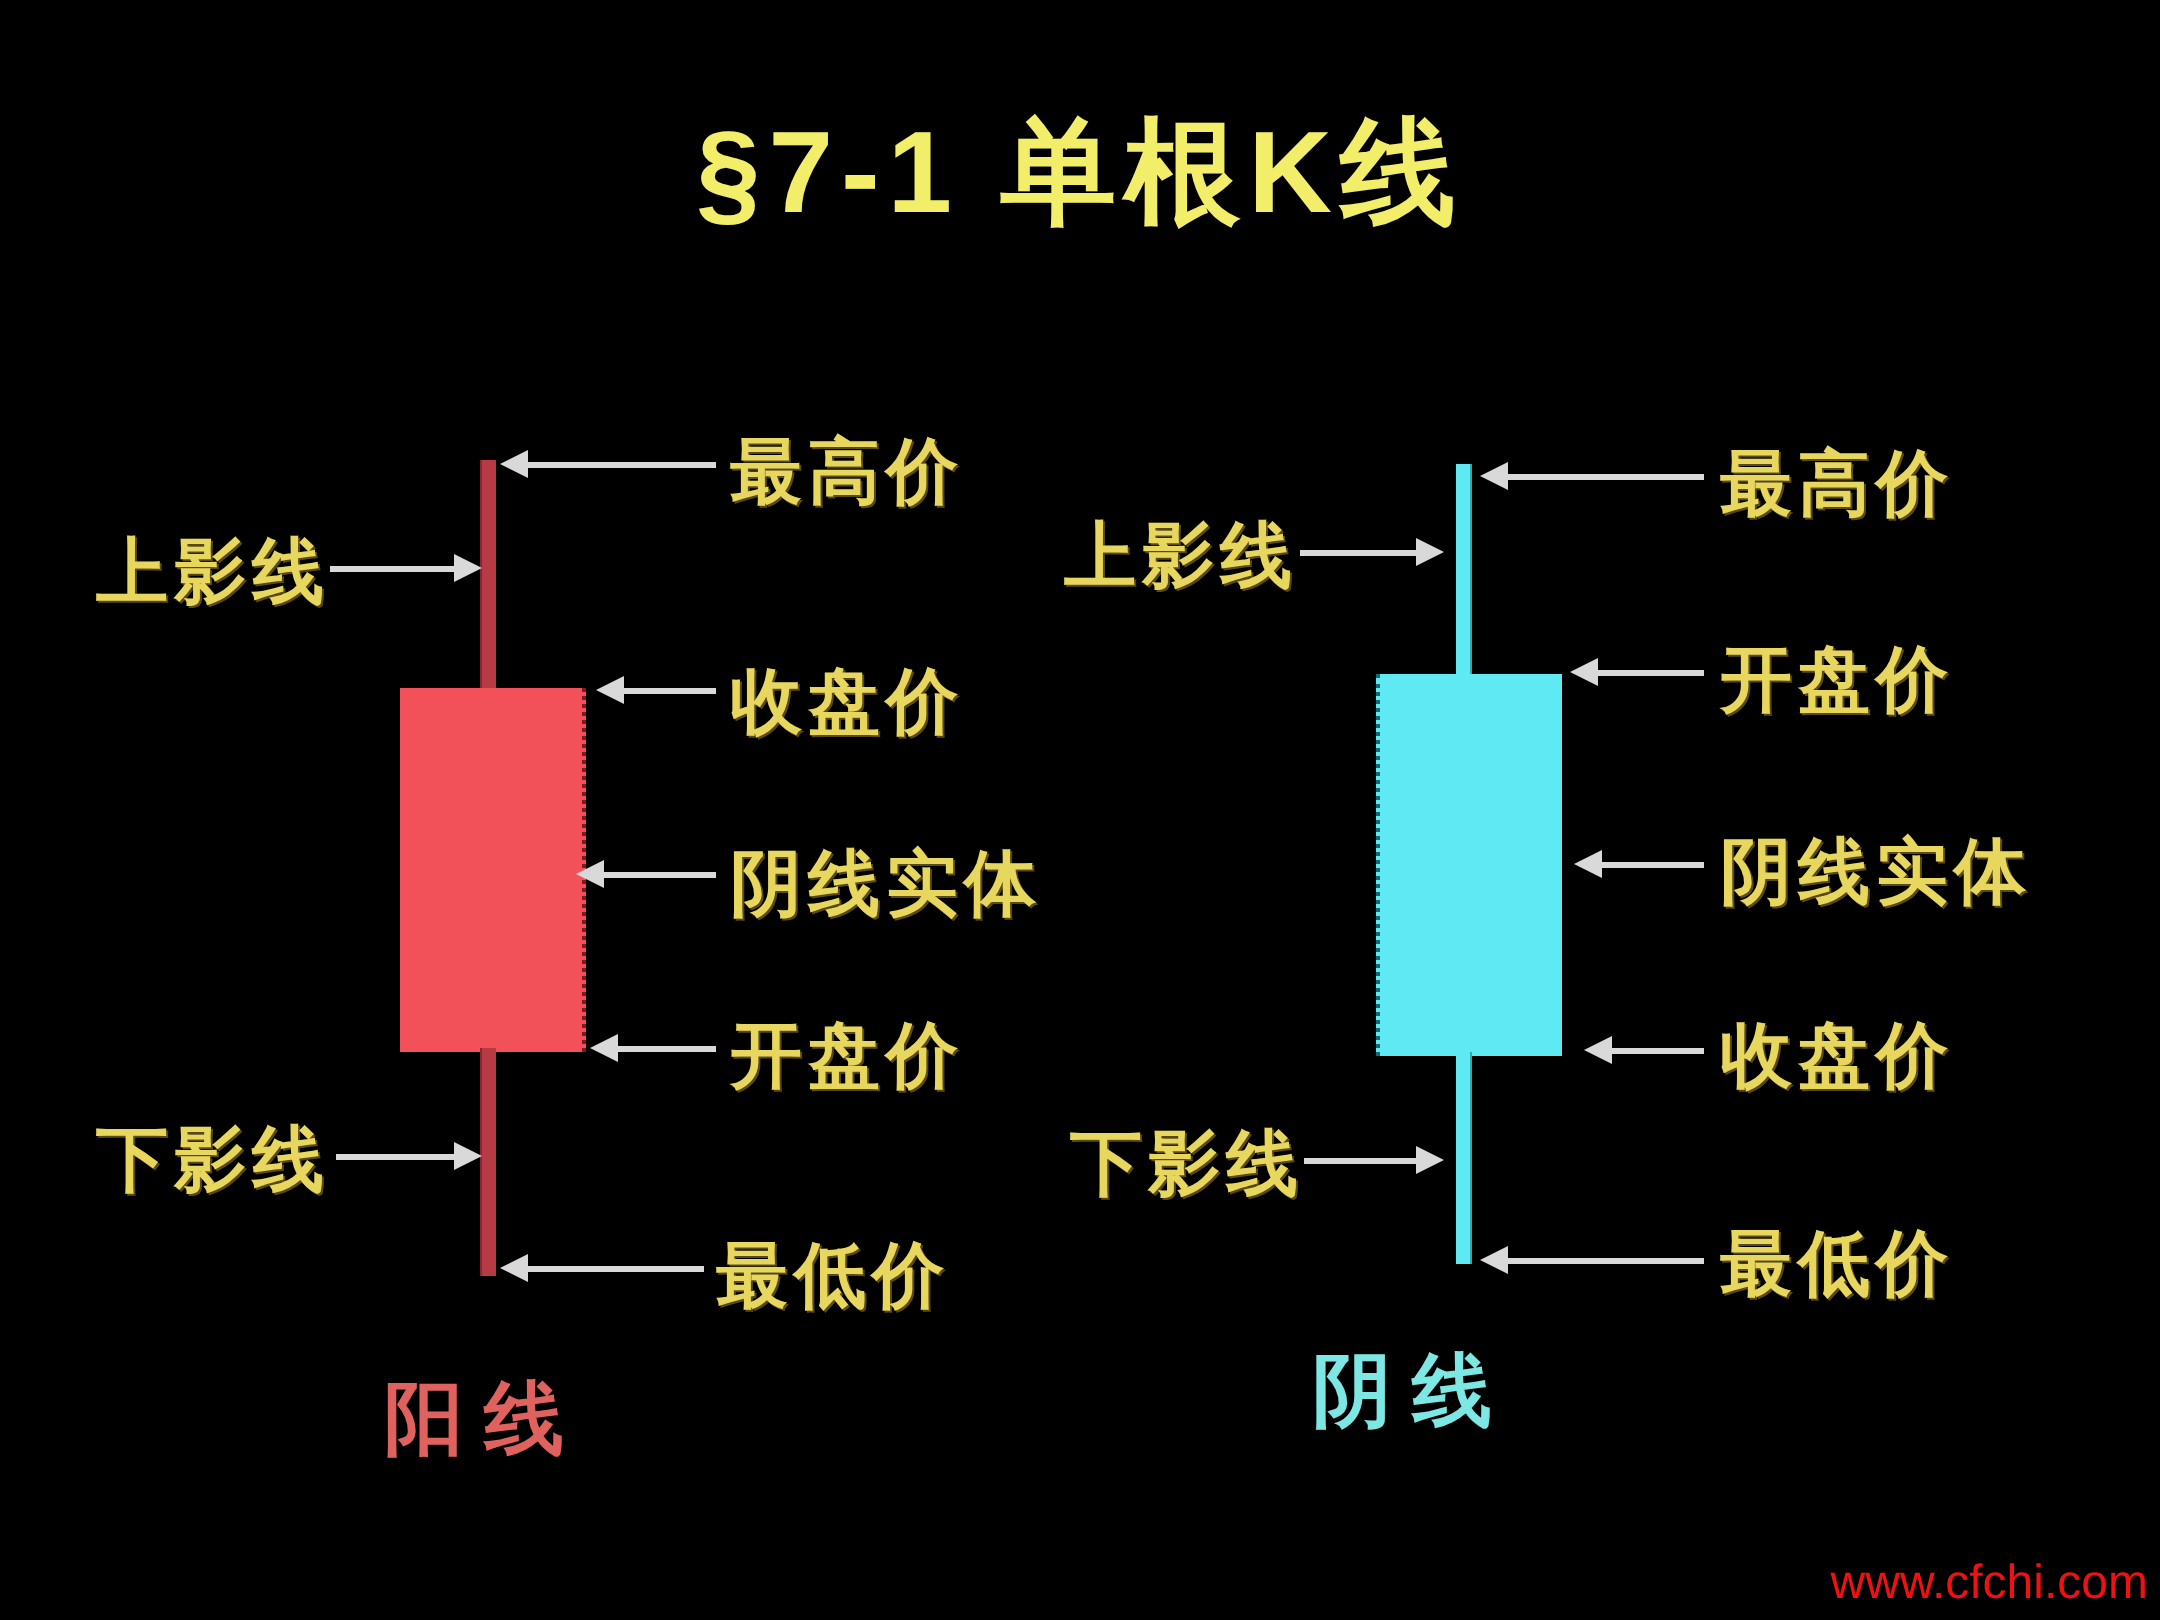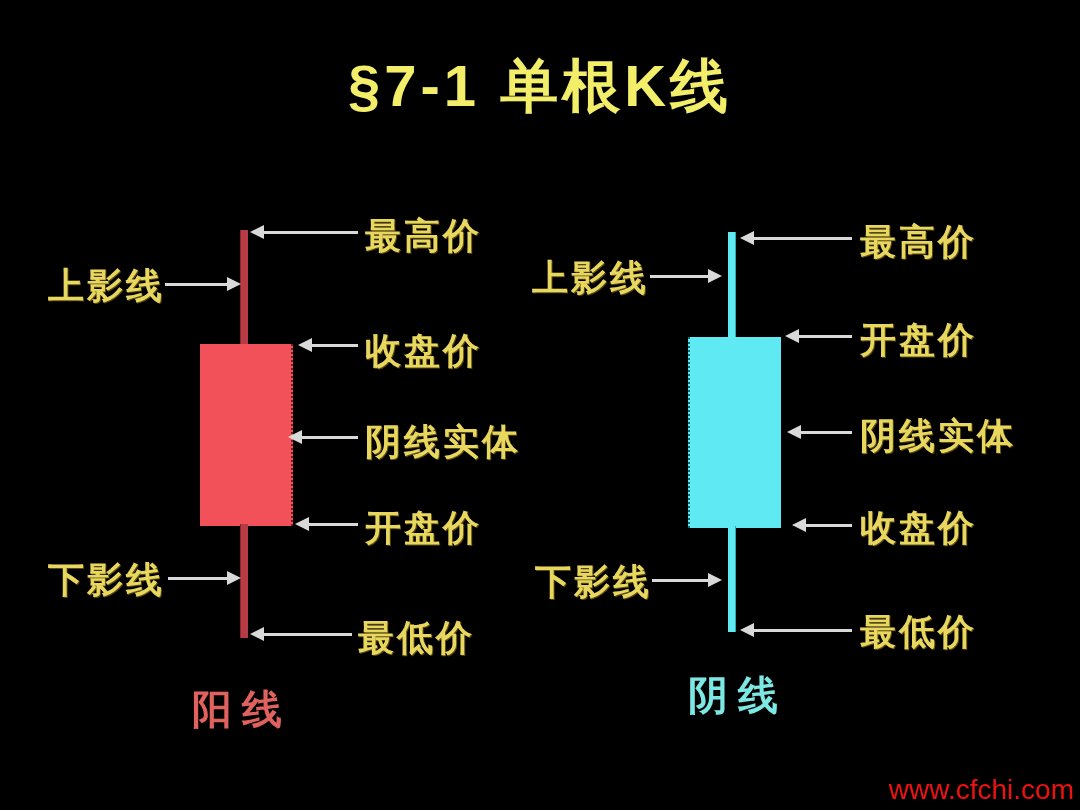--- a/index.html
+++ b/index.html
@@ -17,21 +17,21 @@
   .bull-body{background:#f25159;border-right:2px dotted #7a1d22;}
   .bear-body{background:#5fe9f2;border-left:2px dotted #0f6b74;}
   .wick{position:absolute;width:7px;}
   .bull-wick{background:#b73b44;border-left:1px solid #8c262e;}
   .bear-wick{background:#5fe9f2;border-right:1px solid #2fa9b4;}
   .hline{position:absolute;height:3px;background:#d9d9d9;}
   .tri{position:absolute;width:0;height:0;border-top:7px solid transparent;
        border-bottom:7px solid transparent;}
   .tri-left{border-right:14px solid #d9d9d9;}
   .tri-right{border-left:14px solid #d9d9d9;}
-  .watermark{position:absolute;right:6px;bottom:4px;font-size:28px;color:#ee1111;
+  .watermark{position:absolute;right:6px;bottom:4px;font-size:24px;color:#ee1111;
              font-family:"Liberation Sans","DejaVu Sans",sans-serif;}
 </style>
 </head>
 <body>
 
 <div class="slide">
 
   <h1 class="title">§7-1 单根K线</h1>
 
   <div>
@@ -96,17 +96,17 @@
     <div class="tri tri-left" style="left:792px;top:518px;"></div>
 
     <div class="lbl" style="left:535px;top:558px;">下影线</div>
     <div class="hline" style="left:652px;top:579px;width:56px;"></div>
     <div class="tri tri-right" style="left:708px;top:573px;"></div>
 
     <div class="lbl" style="left:860px;top:608px;">最低价</div>
     <div class="hline" style="left:754px;top:629px;width:98px;"></div>
     <div class="tri tri-left" style="left:740px;top:623px;"></div>
 
-    <div class="caption bear" style="left:668px;top:668px;width:140px;">阴线</div>
+    <div class="caption bear" style="left:636px;top:668px;width:140px;">阴线</div>
   </div>
 
   <div class="watermark">www.cfchi.com</div>
 </div>
 
 </body></html>

